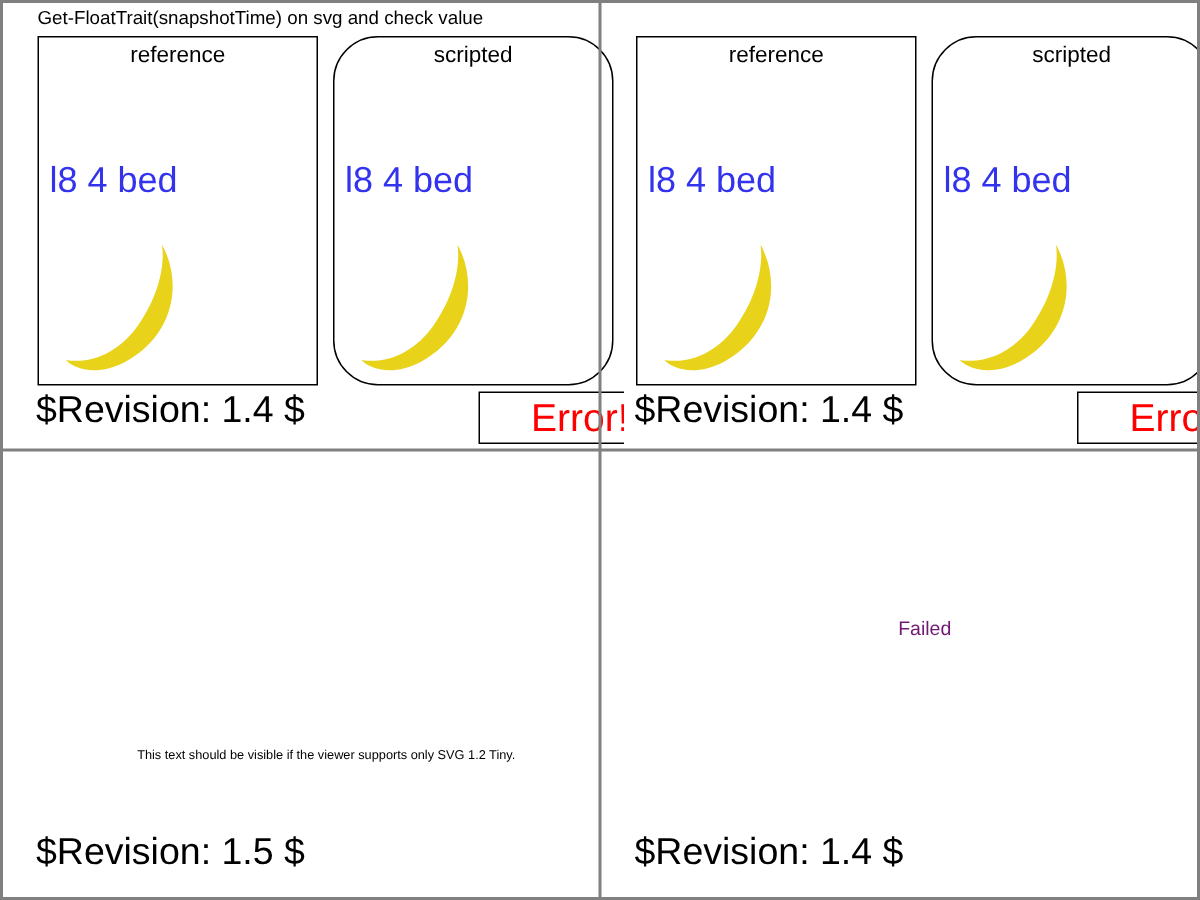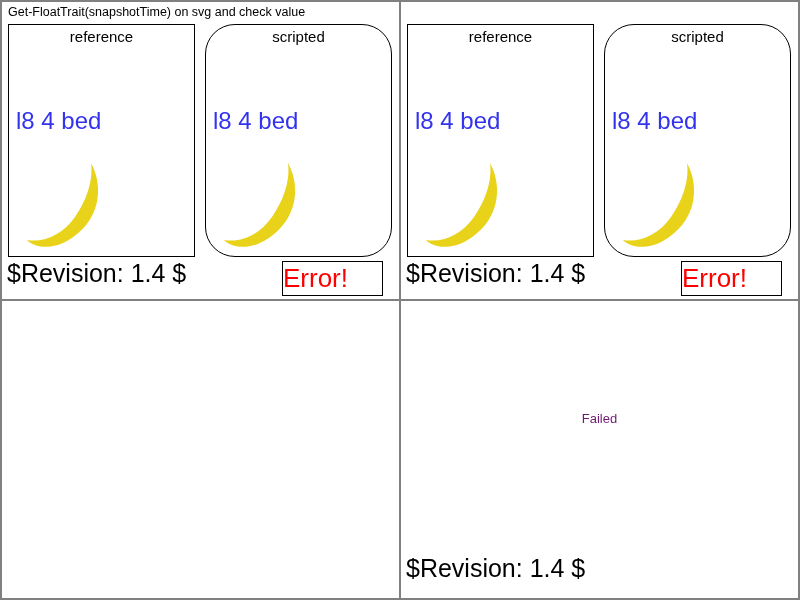--- a/index.html
+++ b/index.html
@@ -39,20 +39,21 @@
     left: 0; top: 299px;
     width: 800px; height: 2px;
     background: #808080;
   }
 
   .quadrant {
     position: absolute;
     box-sizing: border-box;
     background: #ffffff;
     overflow: hidden;
+    margin-left: 17px;
   }
   .q-tl { left: 2px;   top: 2px;   width: 397px; height: 297px; }
   .q-tr { left: 401px; top: 2px;   width: 397px; height: 297px; }
   .q-bl { left: 2px;   top: 301px; width: 397px; height: 297px; }
   .q-br { left: 401px; top: 301px; width: 397px; height: 297px; }
 
   .test-title {
     position: absolute;
     left: 6px;
     top: 2px;
@@ -108,30 +109,30 @@
     left: 5px;
     top: 256px;
     font-size: 25px;
     color: #000000;
     white-space: nowrap;
     line-height: 30px;
   }
 
   .error-box {
     position: absolute;
-    left: 280px;
+    left: 300px;
     top: 259px;
     width: 101px;
     height: 35px;
     box-sizing: border-box;
     border: 1px solid #000000;
     background: #ffffff;
     color: #ff0000;
     font-size: 26px;
-    text-align: left;
+    text-align: right;
     line-height: 33px;
     white-space: nowrap;
   }
 
   .tiny-note {
     position: absolute;
     left: 0;
     right: 0;
     top: 197px;
     text-align: center;
@@ -212,20 +213,24 @@
           <path d="M 72 8 C 86 34 80 68 48 86 C 28 97 12 90 8 85 C 26 88 44 79 56 62 C 70 42 74 22 72 8 Z" fill="#e8d31a"></path>
         </svg>
       </div>
     </div>
 
     <div class="revision">$Revision: 1.4 $</div>
 
     <div class="error-box">Error!</div>
   </div>
 
+  <div class="quadrant q-bl">
+    <div class="tiny-note">This text should be visible if the viewer supports only SVG 1.2 Tiny.</div>
+    <div class="bottom-revision">$Revision: 1.5 $</div>
+  </div>
 
   <div class="quadrant q-br">
     <div class="failed-text">Failed</div>
     <div class="bottom-revision">$Revision: 1.4 $</div>
   </div>
 
   <div class="divider-v"></div>
   <div class="divider-h"></div>
   <div class="frame-border"></div>
 

